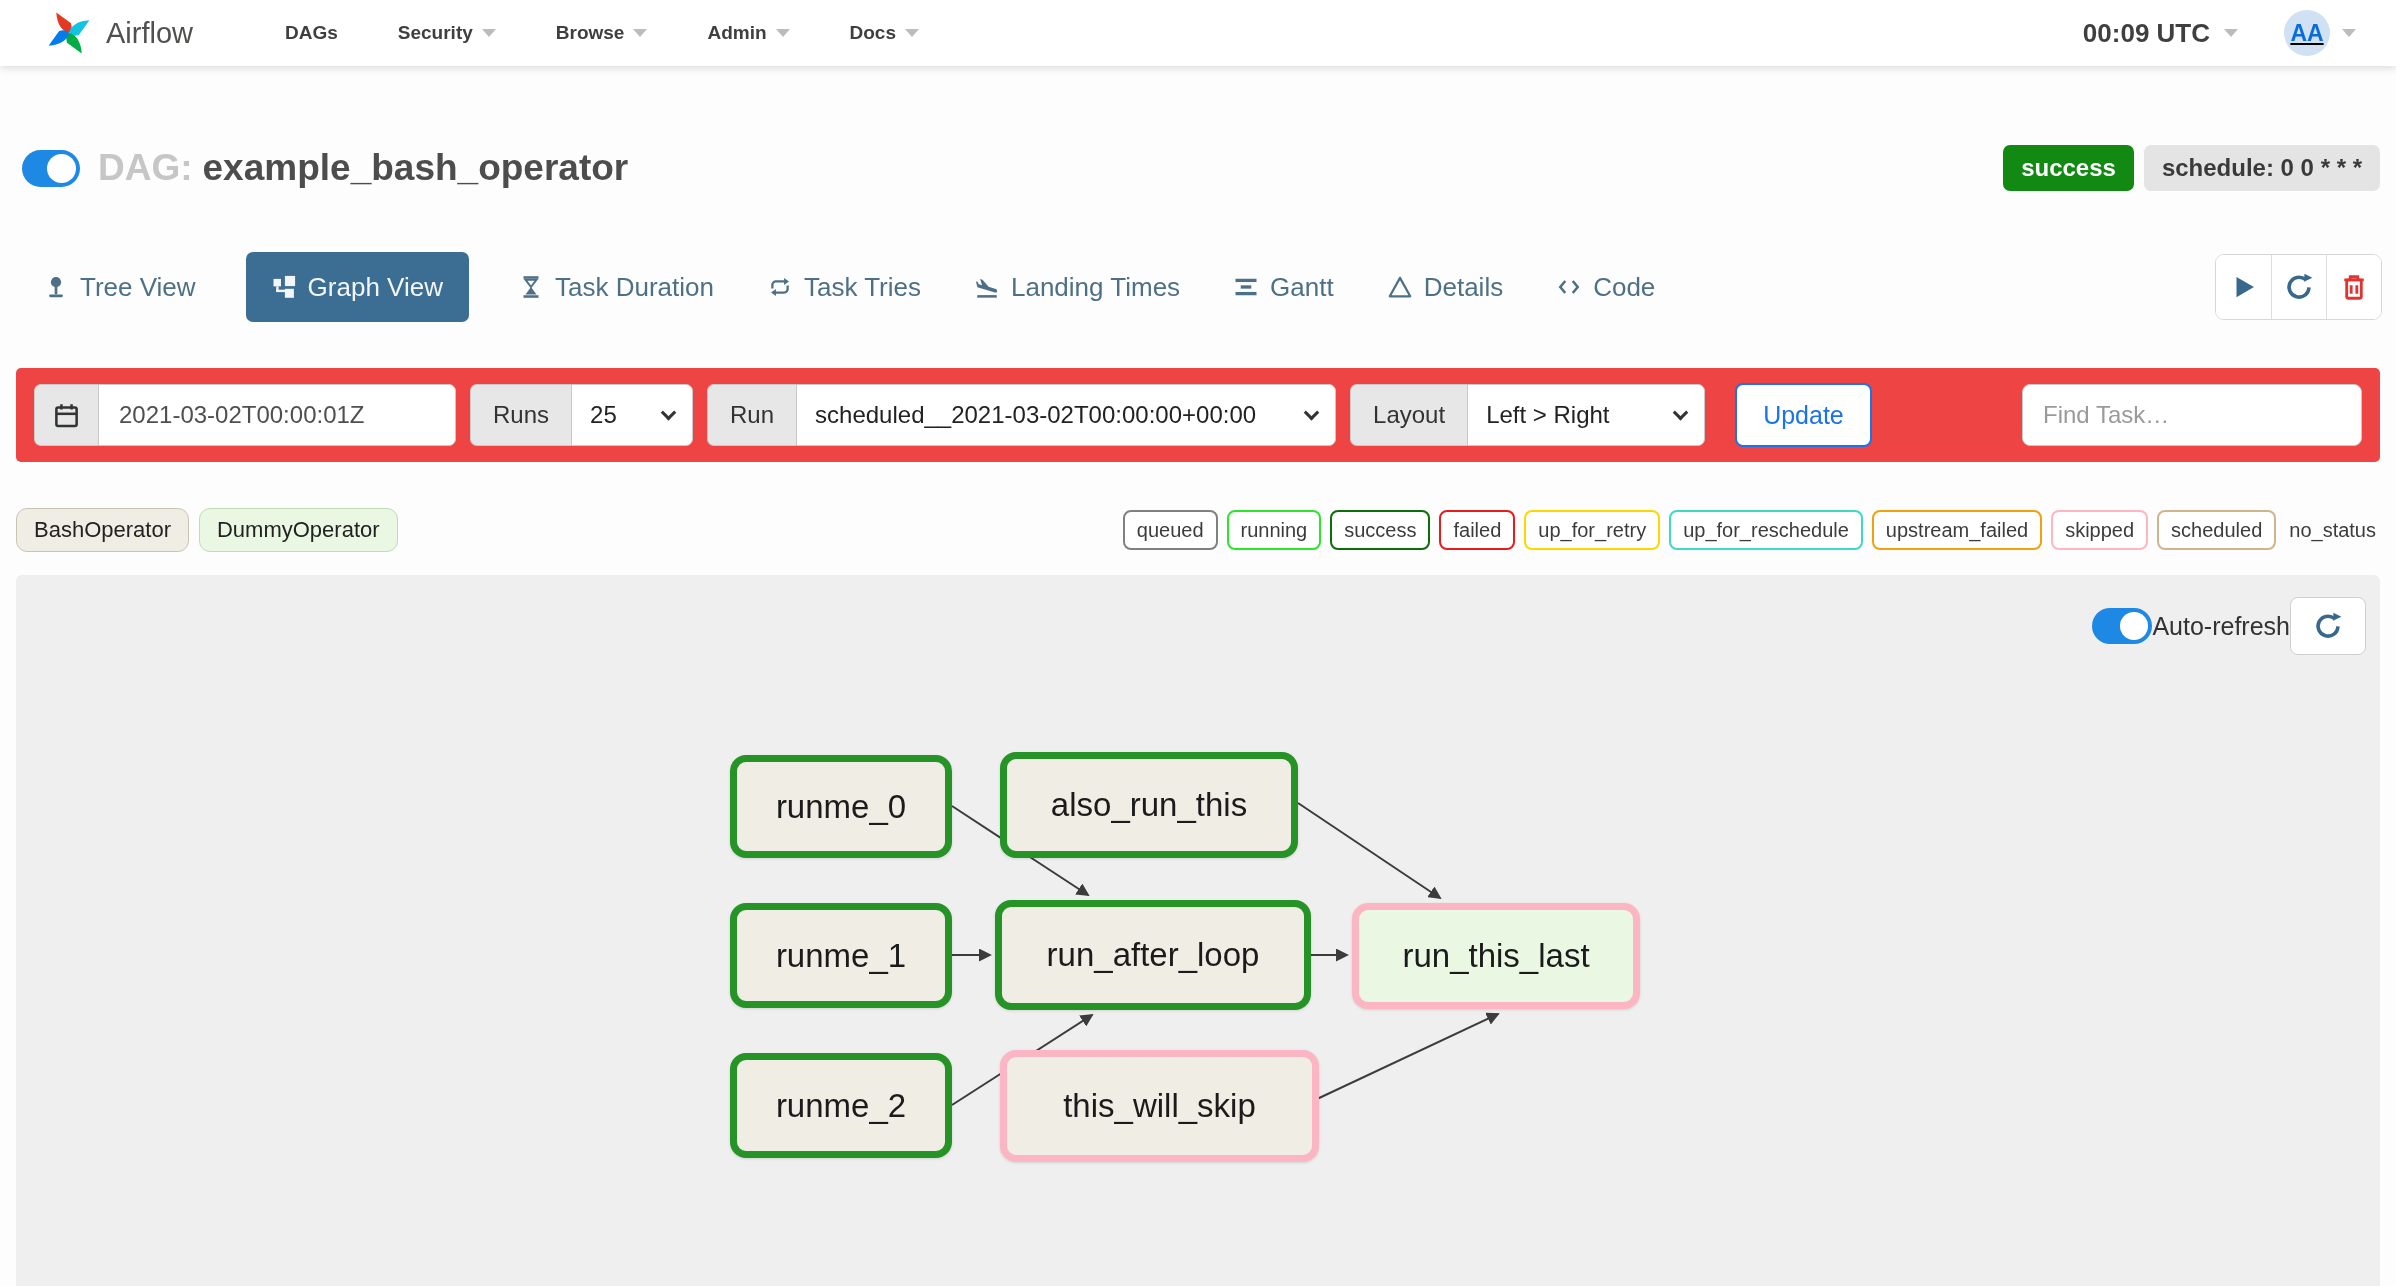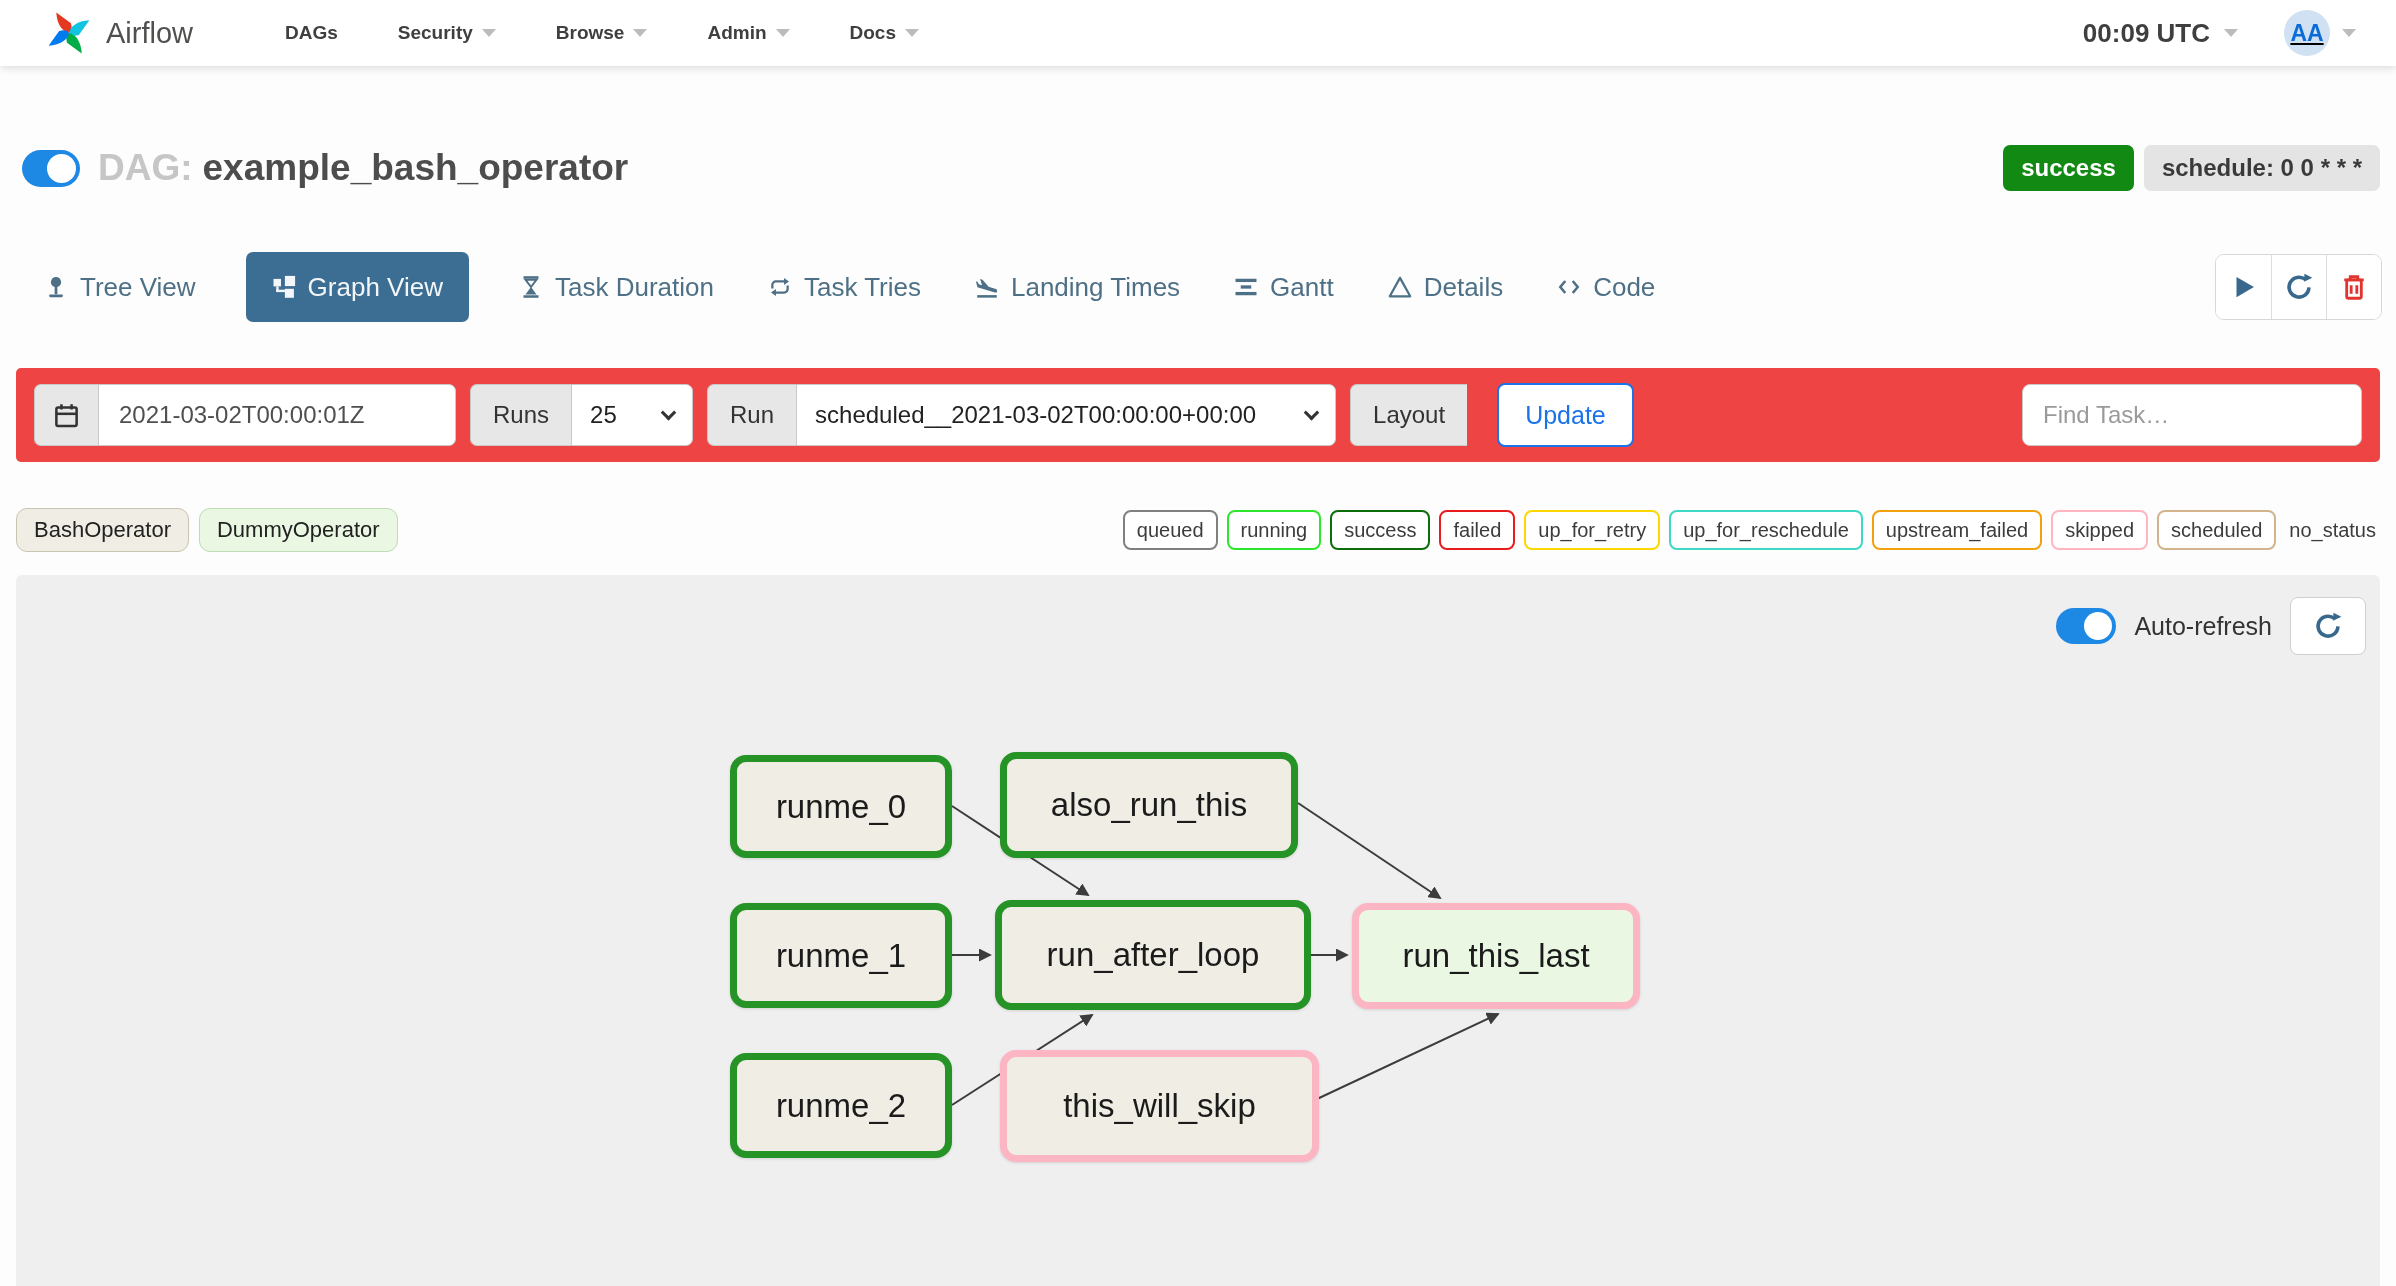--- a/index.html
+++ b/index.html
@@ -79,21 +79,21 @@
   .op-pill { height: 44px; display: flex; align-items: center; padding: 0 17px; border-radius: 11px;
     font-size: 22px; color: #222; border: 1.5px solid rgba(0,0,0,.18); }
   .status-legend { margin-left: auto; display: flex; align-items: center; gap: 9px; }
   .status-pill { height: 40px; display: flex; align-items: center; padding: 0 12px; border-radius: 8px;
     border: 2.5px solid #888; font-size: 20px; color: #3c3c3c; background: #fff; }
   .status-pill.plain { border: none; background: transparent; padding: 0 4px; }
 
   
   .graph-panel { position: relative; margin: 17px 16px 0 16px; height: 711px; background: #f0efef;
     border-radius: 6px 6px 0 0; overflow: hidden; }
-  .panel-controls { position: absolute; top: 22px; right: 14px; display: flex; align-items: center; gap: 18px; }
+  .panel-controls { position: absolute; top: 22px; right: 14px; display: flex; align-items: center; gap: 0; }
   .switch.small { width: 60px; height: 36px; }
   .switch.small .knob { width: 28px; height: 28px; top: 4px; right: 4px; }
   .auto-refresh-label { font-size: 25px; color: #333; }
   .panel-refresh-btn { width: 76px; height: 58px; background: #fff; border: 1.5px solid #cfcfcf;
     border-radius: 8px; display: flex; align-items: center; justify-content: center; cursor: pointer; }
   .panel-refresh-btn svg { width: 30px; height: 30px; }
   .edges-svg { position: absolute; left: 0; top: 0; }
   .node { position: absolute; border-radius: 16px; border: 7px solid; display: flex; align-items: center;
     justify-content: center; font-size: 33px; color: #1b1b1b; cursor: pointer;
     box-shadow: 0 1px 3px rgba(0,0,0,.12); }
@@ -294,20 +294,24 @@
   <div class="group">
     <span class="addon">Run</span>
     <div class="fake-select" style="width:540px">
       <span>scheduled__2021-03-02T00:00:00+00:00</span>
         <i class="chev"></i>
     </div>
   </div>
   <div class="gap"></div>
   <div class="group">
     <span class="addon">Layout</span>
+    <div class="fake-select" style="width:238px">
+      <span>Left &gt; Right</span>
+        <i class="chev"></i>
+    </div>
   </div>
   <button class="update-btn">Update</button>
   <input class="find-input" placeholder="Find Task…" style="">
 </div>
 
 <div class="legend-row">
   <div class="op-legend" id="op-legend">
       <span class="op-pill" style="background: rgb(240, 237, 228); border-color: rgb(201, 196, 178);">BashOperator</span>
       <span class="op-pill" style="background: rgb(233, 247, 227); border-color: rgb(190, 220, 182);">DummyOperator</span>
     </div>

